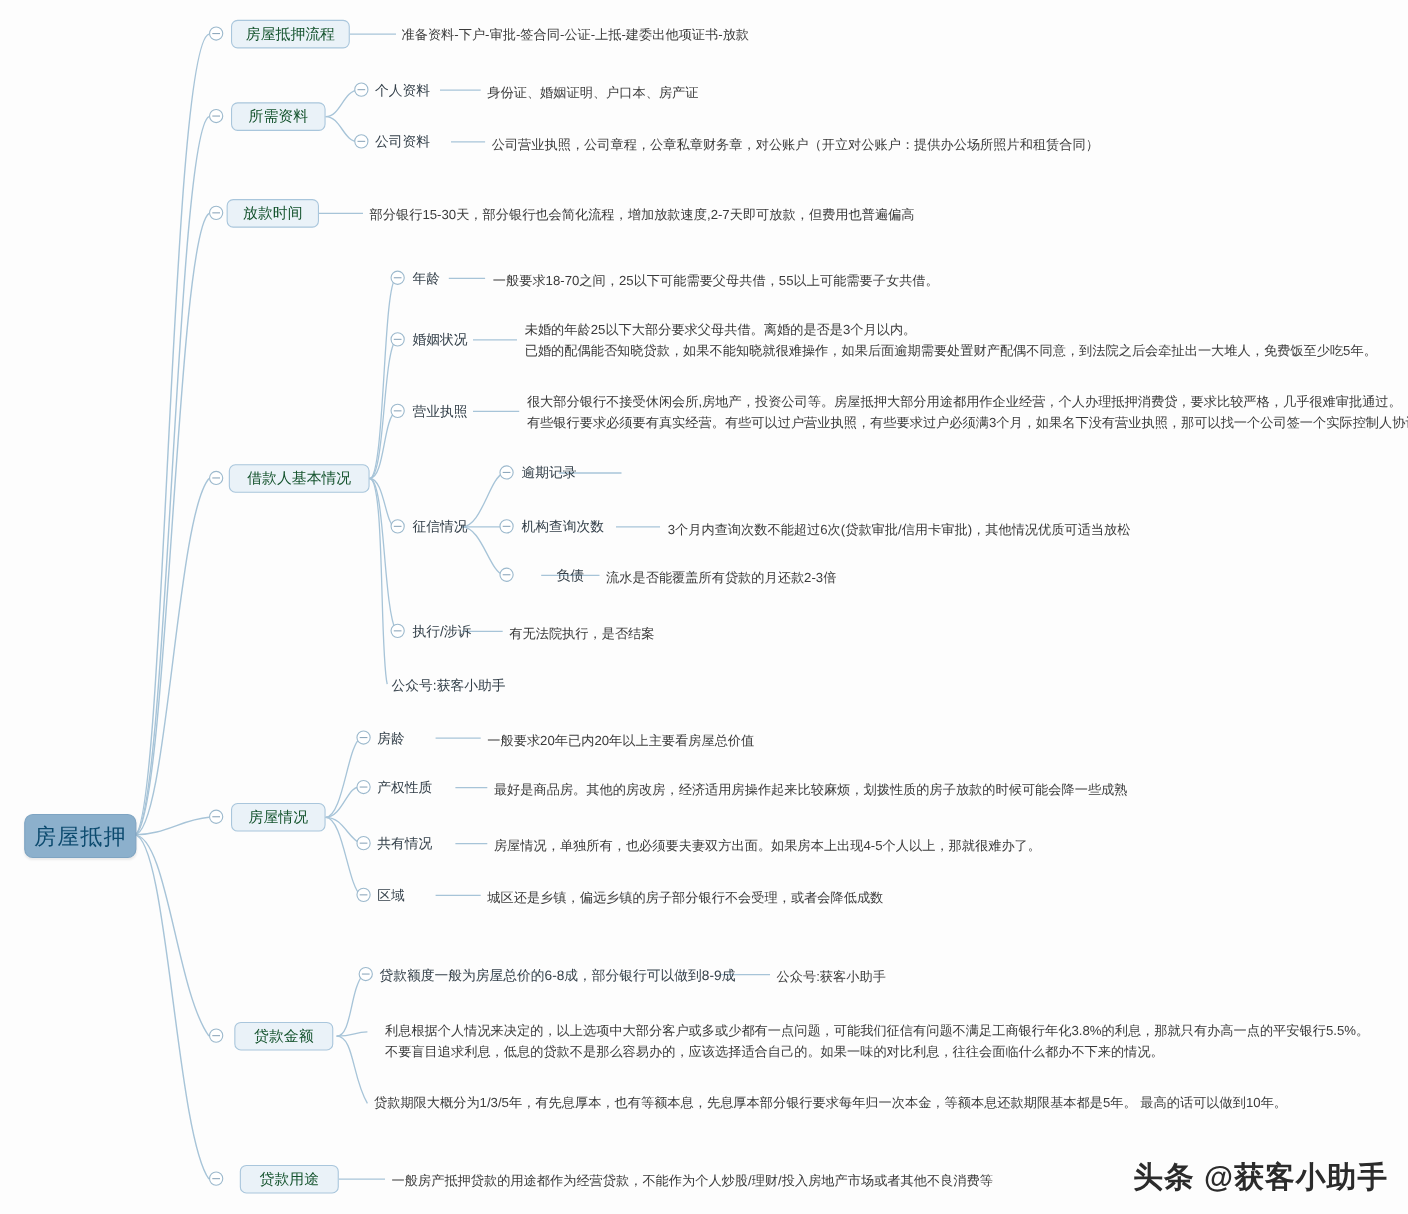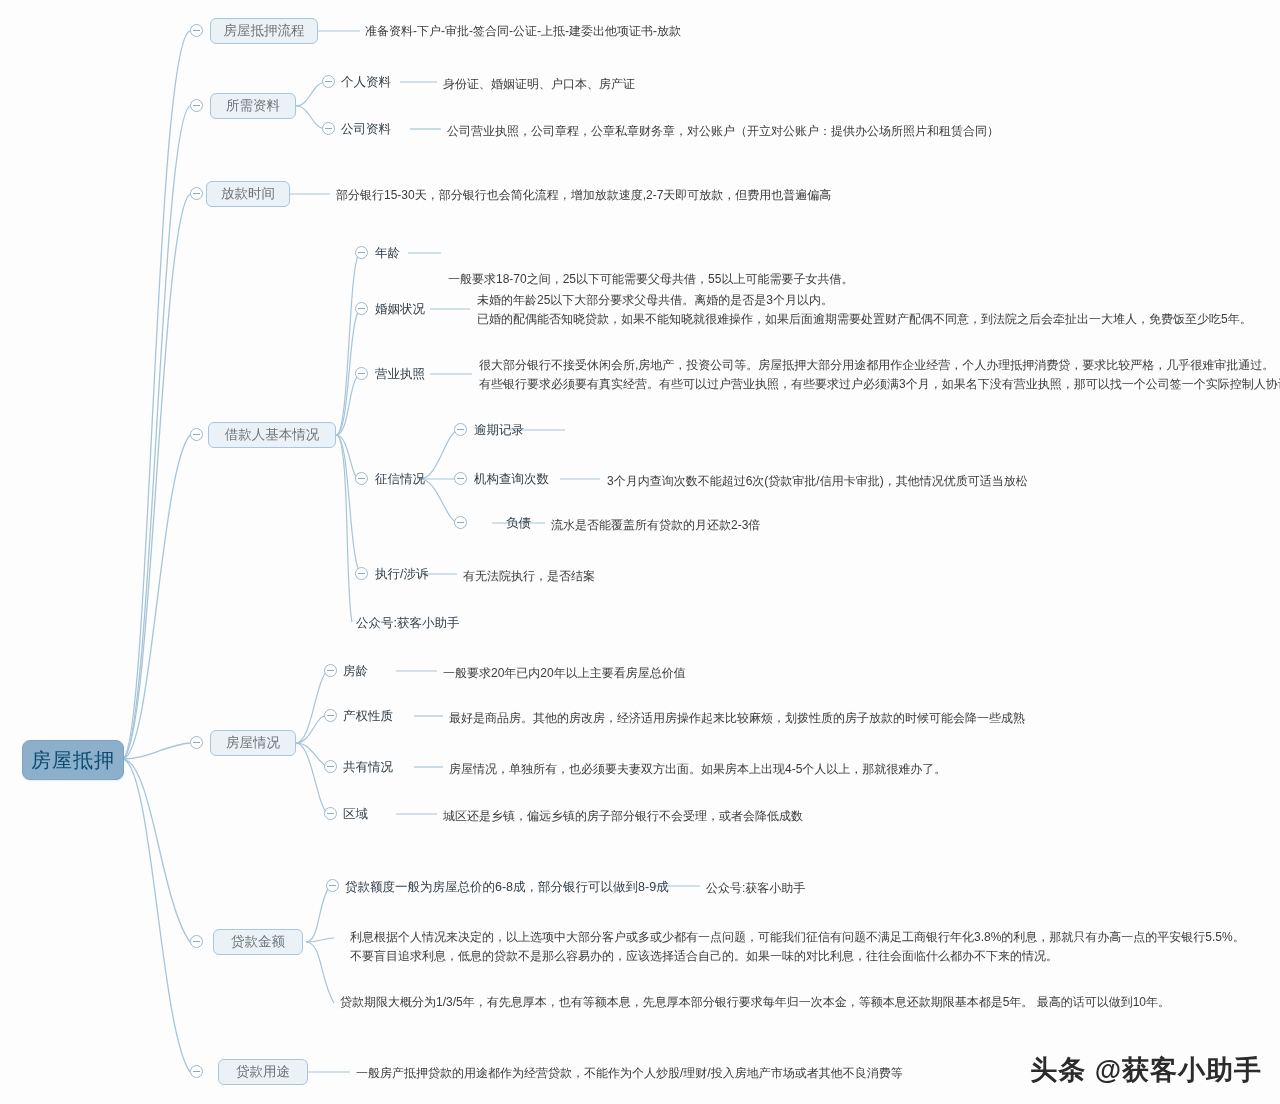--- a/index.html
+++ b/index.html
@@ -44,21 +44,21 @@
     justify-content: center;
     box-shadow: 0 1px 2px rgba(0,0,0,.08);
   }
   
   .box {
     position: absolute;
     height: 26px;
     background: #eaf2f8;
     border: 1px solid #a9c6dc;
     border-radius: 6px;
-    color: #737373;
+    color: #14532d;
     font-size: 13.5px;
     display: flex;
     align-items: center;
     justify-content: center;
     padding: 0 10px;
     box-sizing: border-box;
   }
   
   .knob {
     position: absolute;
@@ -224,21 +224,21 @@
 
   <div class="knob" style="left:190px; top:428px;"></div>
   <div class="box" style="left:208px; top:422px; width:128px;">
     <span>借款人基本情况</span>
   </div>
 
   <div class="knob" style="left:355px; top:246px;"></div>
   <div class="topic" style="left:375px; top:245px;">
     <span>年龄</span>
   </div>
-  <div class="leaf" style="left:448px; top:246px;margin-top:24px;">
+  <div class="leaf" style="left:448px; top:246px;">
     <span class="ln">一般要求18-70之间，25以下可能需要父母共借，55以上可能需要子女共借。</span>
   </div>
 
   <div class="knob" style="left:355px; top:302px;"></div>
   <div class="topic" style="left:375px; top:301px;">
     <span>婚姻状况</span>
   </div>
   <div class="leaf" style="left:477px; top:291px;">
     <span class="ln">未婚的年龄25以下大部分要求父母共借。离婚的是否是3个月以内。</span>
     <span class="ln">已婚的配偶能否知晓贷款，如果不能知晓就很难操作，如果后面逾期需要处置财产配偶不同意，到法院之后会牵扯出一大堆人，免费饭至少吃5年。</span>

